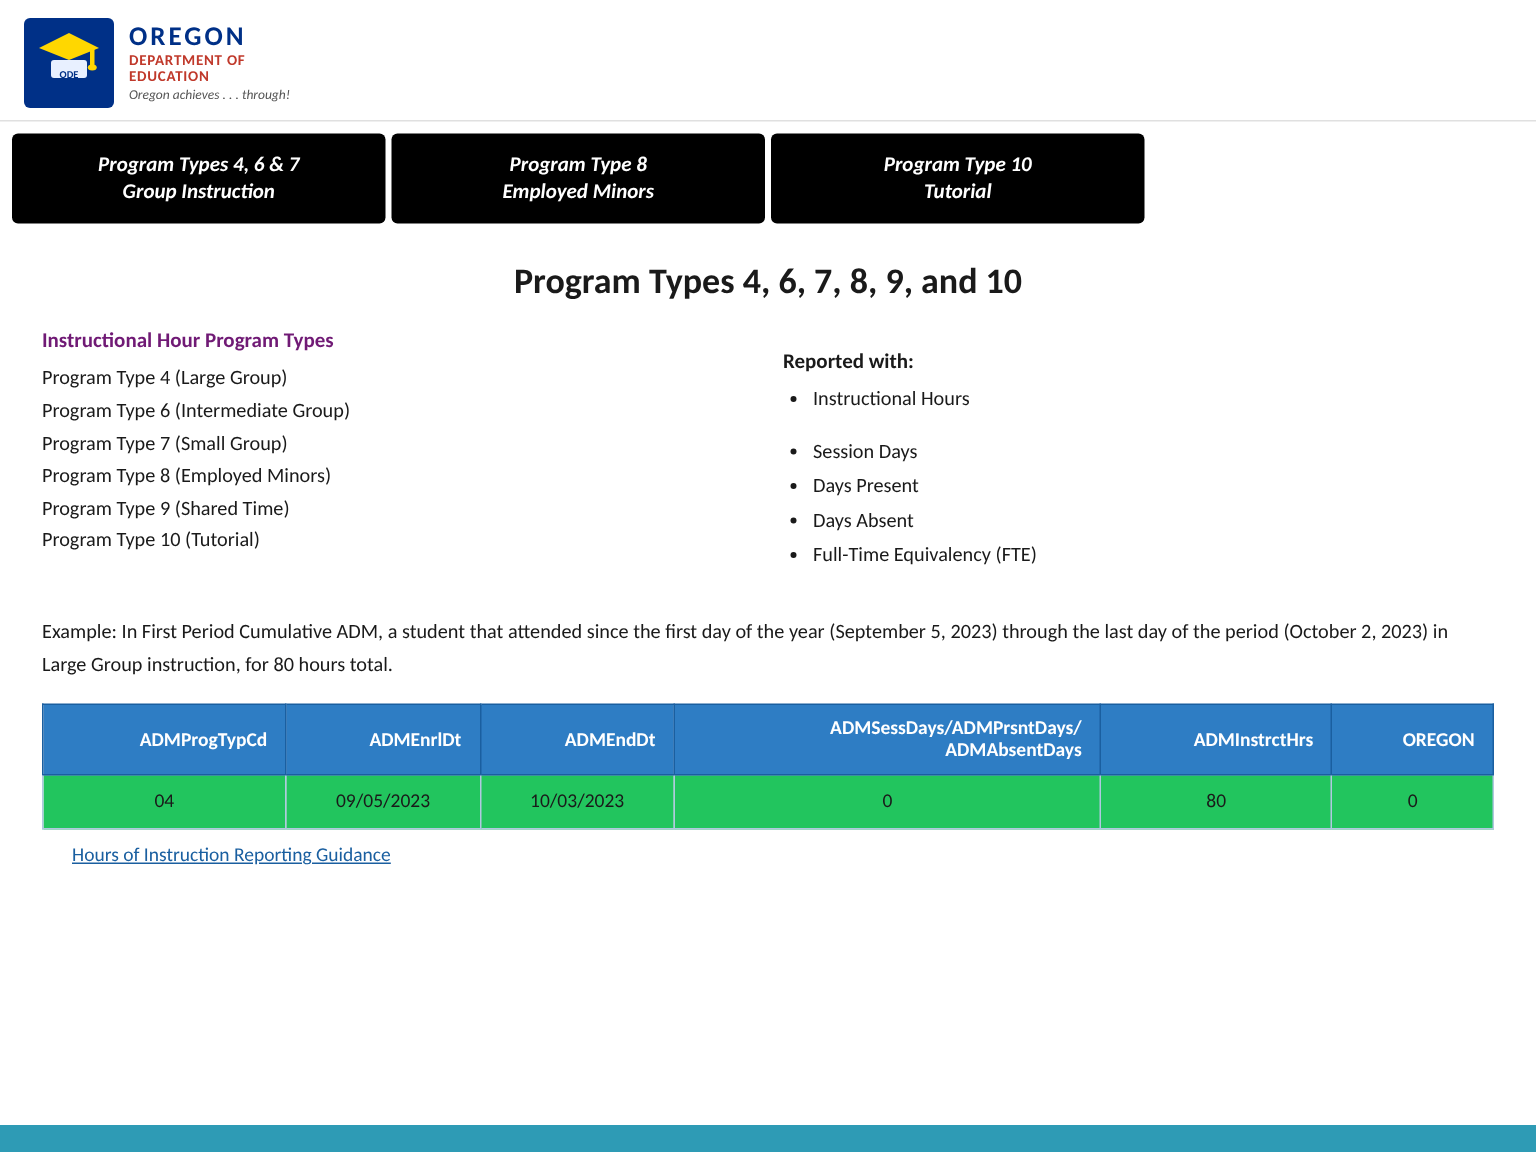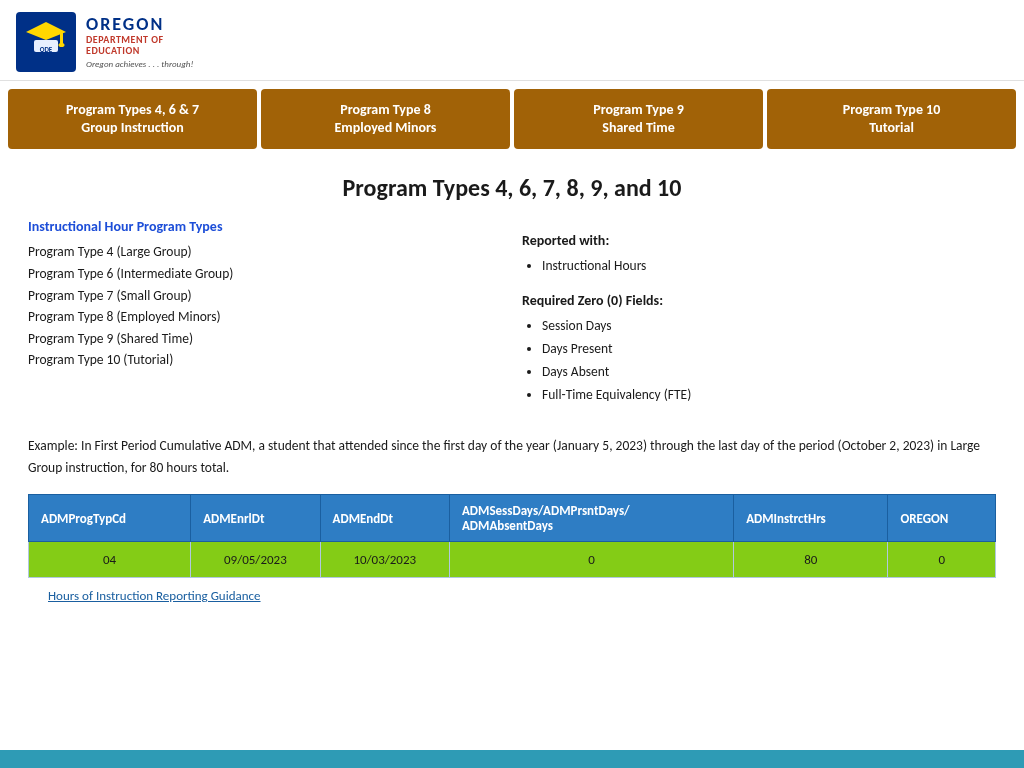--- a/index.html
+++ b/index.html
@@ -70,29 +70,30 @@
 
     
     .tab-nav {
       display: grid;
       grid-template-columns: repeat(4, 1fr);
       gap: 4px;
       padding: 8px 8px;
       background: #fff;
     }
     .tab-item {
-      background: #a16207;
+      background: #000000;
       color: #fff;
       text-align: center;
       padding: 12px 10px;
       border-radius: 4px;
       cursor: pointer;
       font-size: 14px;
       font-weight: 600;
       line-height: 1.3;
+      font-style: italic;
     }
 
     
     .main-content {
       padding: 16px 28px;
       background: #fff;
       position: relative;
     }
 
     .section-title {
@@ -106,21 +107,21 @@
     .two-col {
       display: grid;
       grid-template-columns: 1fr 1fr;
       gap: 20px;
       margin-bottom: 16px;
     }
 
     .left-col h3 {
       font-size: 14px;
       font-weight: 700;
-      color: #1d4ed8;
+      color: #701a75;
       margin-bottom: 6px;
     }
     .left-col p {
       font-size: 13.5px;
       color: #1a1a1a;
       line-height: 1.6;
     }
 
     .right-col h3 {
       font-size: 14px;
@@ -151,29 +152,29 @@
     .data-table {
       width: 100%;
       border-collapse: collapse;
       font-size: 13px;
       margin-bottom: 10px;
     }
     .data-table th {
       background: #2e7dc4;
       color: #fff;
       padding: 8px 12px;
-      text-align: left;
+      text-align: right;
       font-weight: 700;
       border: 1px solid #1a5fa0;
     }
     .data-table td {
       padding: 10px 12px;
       text-align: center;
       border: 1px solid #b0c8e0;
-      background: #84cc16;
+      background: #22c55e;
       color: #1a1a1a;
     }
 
     
     .footer-link {
       display: block;
       color: #1a5fa0;
       text-decoration: underline;
       font-size: 13px;
       margin-top: 4px;
@@ -221,54 +222,49 @@
 <div class="tab-nav">
   <div class="tab-item">
     <span style="white-space:pre-line;">Program Types 4, 6 &amp; 7
 Group Instruction</span>
   </div>
   <div class="tab-item">
     <span style="white-space:pre-line;">Program Type 8
 Employed Minors</span>
   </div>
   <div class="tab-item">
-    <span style="white-space:pre-line;">Program Type 9
-Shared Time</span>
-  </div>
-  <div class="tab-item">
     <span style="white-space:pre-line;">Program Type 10
 Tutorial</span>
   </div>
 </div>
 
 <div class="main-content">
 
   <div class="section-title">Program Types 4, 6, 7, 8, 9, and 10</div>
 
   <div class="two-col">
     <div class="left-col">
       <h3>Instructional Hour Program Types</h3>
       <p id="left-items"><span>Program Type 4 (Large Group)</span><br><span>Program Type 6 (Intermediate Group)</span><br><span>Program Type 7 (Small Group)</span><br><span>Program Type 8 (Employed Minors)</span><br><span>Program Type 9 (Shared Time)</span><br><span>Program Type 10 (Tutorial)</span><br></p>
     </div>
     <div class="right-col">
       <h3>Reported with:</h3>
       <ul id="reported-list">
           <li>Instructional Hours</li>
         </ul>
-      <h3>Required Zero (0) Fields:</h3>
       <ul id="required-list">
           <li>Session Days</li>
           <li>Days Present</li>
           <li>Days Absent</li>
           <li>Full-Time Equivalency (FTE)</li>
         </ul>
     </div>
   </div>
 
-  <p class="example-text">Example: In First Period Cumulative ADM, a student that attended since the first day of the year (January 5, 2023) through the last day of the period (October 2, 2023) in Large Group instruction, for 80 hours total.</p>
+  <p class="example-text">Example: In First Period Cumulative ADM, a student that attended since the first day of the year (September 5, 2023) through the last day of the period (October 2, 2023) in Large Group instruction, for 80 hours total.</p>
 
   <table class="data-table">
     <thead>
       <tr id="table-header-row">
           <th style="white-space:pre-line;">ADMProgTypCd</th>
           <th style="white-space:pre-line;">ADMEnrlDt</th>
           <th style="white-space:pre-line;">ADMEndDt</th>
           <th style="white-space:pre-line;">ADMSessDays/ADMPrsntDays/
 ADMAbsentDays</th>
           <th style="white-space:pre-line;">ADMInstrctHrs</th>

